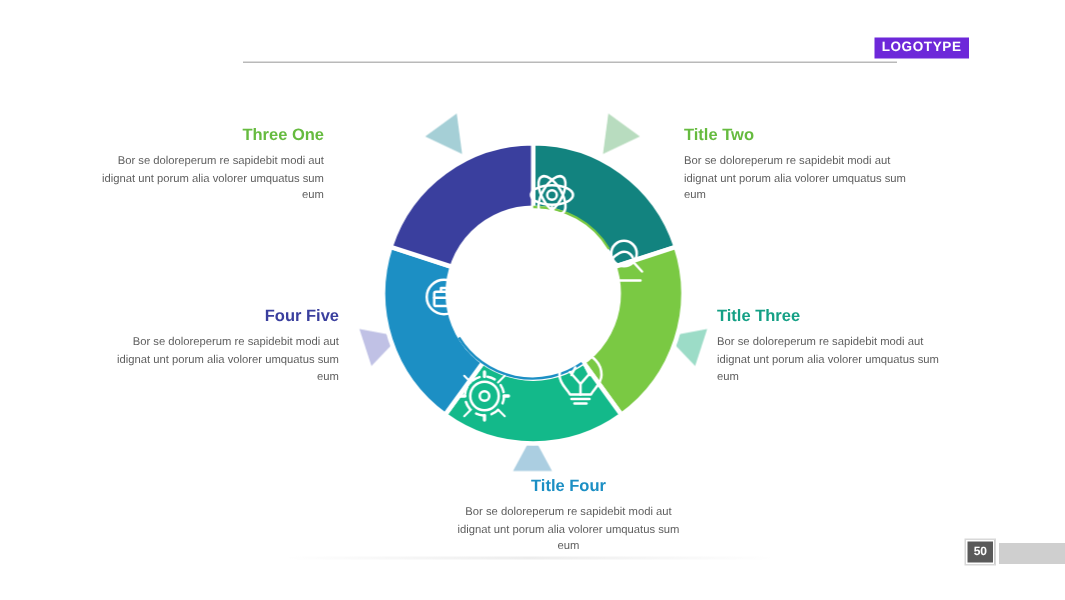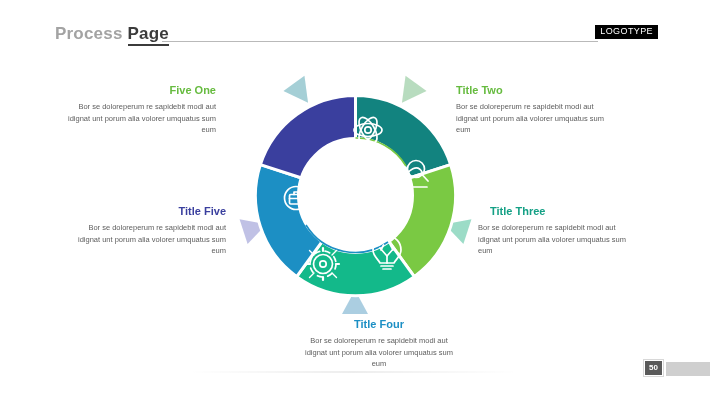--- a/index.html
+++ b/index.html
@@ -6,22 +6,22 @@
   body{width:710px;height:400px;overflow:hidden;font-family:"Liberation Sans",sans-serif;}
 
   .slide{position:relative;width:710px;height:400px;background:#ffffff;}
 
   
   .header{position:absolute;left:0;top:24px;width:710px;height:26px;}
   .title{position:absolute;left:55px;top:0;font-size:17px;font-weight:bold;letter-spacing:.2px;white-space:nowrap;}
   .title .t-light{color:#a3a3a3;}
   .title .t-dark{color:#3b3b3b;border-bottom:2px solid #3b3b3b;padding-bottom:1px;}
   .hline{position:absolute;left:162px;top:17px;width:436px;height:1px;background:#b9b9b9;}
-  .logo{position:absolute;right:52px;top:1px;background:#000000;color:#ffffff;
-        font-size:9px;font-weight:normal;letter-spacing:.4px;padding:2px 5px 3px 5px;line-height:1;}
+  .logo{position:absolute;right:64px;top:1px;background:#6d28d9;color:#ffffff;
+        font-size:9px;font-weight:bold;letter-spacing:.4px;padding:2px 5px 3px 5px;line-height:1;}
 
   
   .tblock{position:absolute;width:150px;}
   .tblock .ttl{font-size:11px;font-weight:bold;margin:0 0 5px 0;line-height:1.1;}
   .tblock .body{font-size:7.5px;color:#5e5e5e;line-height:1.55;}
 
   .b-one  {left:66px; top:84px;  text-align:right;}
   .b-two  {left:456px;top:84px;  text-align:left;}
   .b-three{left:478px;top:205px; text-align:left;}
   .b-four {left:281px;top:318px; text-align:center;width:160px;margin-left:18px;}
@@ -39,50 +39,46 @@
   .pagebar{position:absolute;right:0px;bottom:24px;width:44px;height:14px;background:#cfcfcf;}
   .shadowbar{position:absolute;left:188px;bottom:27px;width:330px;height:2px;
              background:linear-gradient(90deg,rgba(0,0,0,0) 0%,rgba(0,0,0,.07) 50%,rgba(0,0,0,0) 100%);}
 </style>
 </head>
 <body>
 
 <div class="slide">
 
   <div class="header">
-    <div class="title">
-      <span class="t-light">Process</span>
-      <span class="t-dark">Page</span>
-    </div>
     <div class="hline"></div>
     <div class="logo">LOGOTYPE</div>
   </div>
 
   <div class="tblock b-one">
-    <div class="ttl" style="color: rgb(102, 187, 63);">Five One</div>
+    <div class="ttl" style="color: rgb(102, 187, 63);">Three One</div>
     <div class="body">Bor se doloreperum re sapidebit modi aut idignat unt porum alia volorer umquatus sum eum</div>
   </div>
 
   <div class="tblock b-two">
     <div class="ttl" style="color: rgb(102, 187, 63);">Title Two</div>
     <div class="body">Bor se doloreperum re sapidebit modi aut idignat unt porum alia volorer umquatus sum eum</div>
   </div>
 
   <div class="tblock b-three">
-    <div class="ttl" style="color: rgb(20, 160, 133); margin-left: 12px;">Title Three</div>
+    <div class="ttl" style="color: rgb(20, 160, 133);">Title Three</div>
     <div class="body">Bor se doloreperum re sapidebit modi aut idignat unt porum alia volorer umquatus sum eum</div>
   </div>
 
   <div class="tblock b-four">
     <div class="ttl" style="color: rgb(28, 143, 196);">Title Four</div>
     <div class="body">Bor se doloreperum re sapidebit modi aut idignat unt porum alia volorer umquatus sum eum</div>
   </div>
 
   <div class="tblock b-five">
-    <div class="ttl" style="color: rgb(58, 63, 158);">Title Five</div>
+    <div class="ttl" style="color: rgb(58, 63, 158);">Four Five</div>
     <div class="body">Bor se doloreperum re sapidebit modi aut idignat unt porum alia volorer umquatus sum eum</div>
   </div>
 
   <div class="donut">
     <svg width="255" height="255" viewBox="0 0 255 255" xmlns="http://www.w3.org/2000/svg">
 
       <g opacity="0.55">
 
         <polygon points="0,0 26,0 13,24" transform="translate(60,13) rotate(-36 13,12)" fill="#5ba8b5"></polygon>
 

